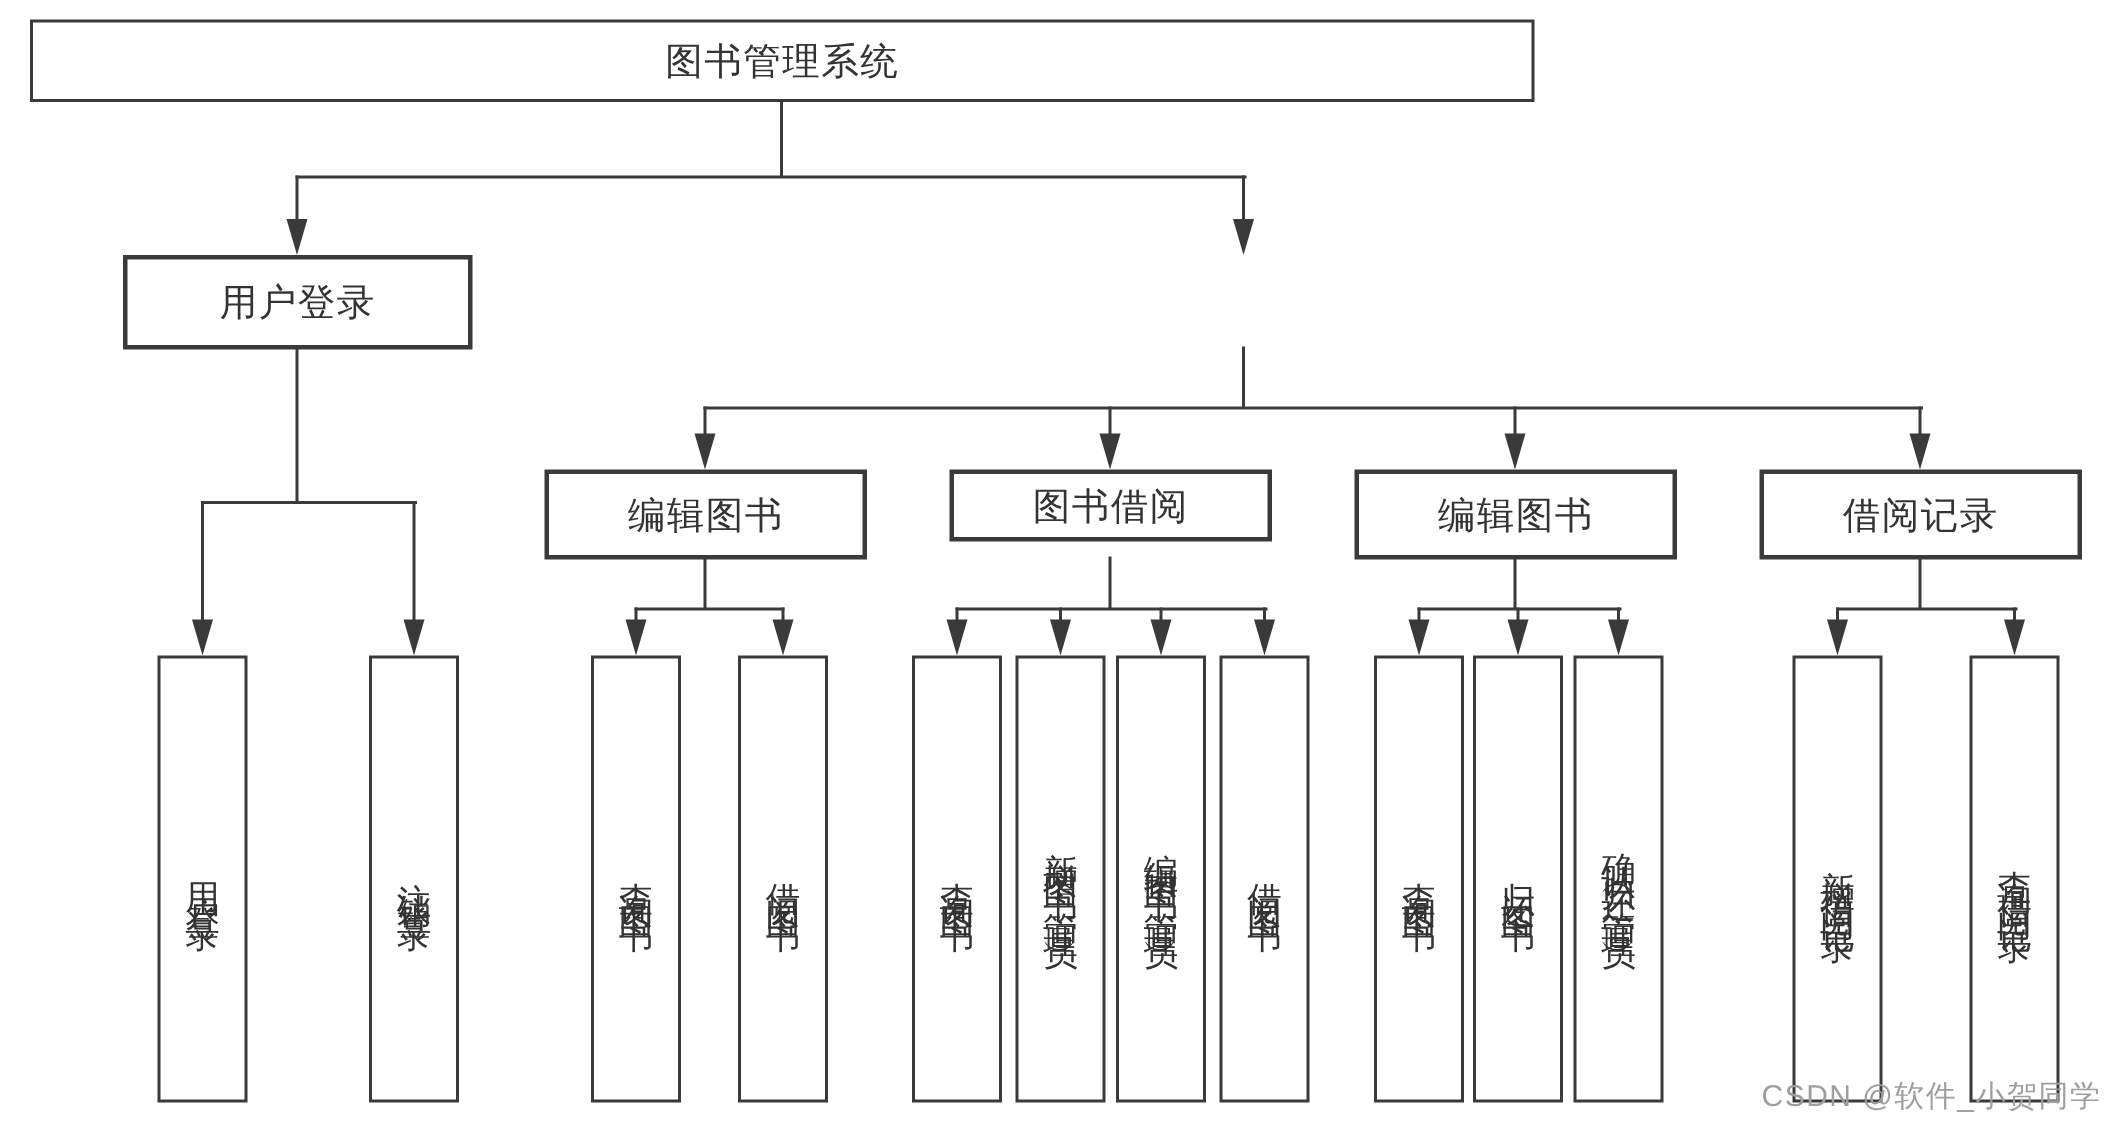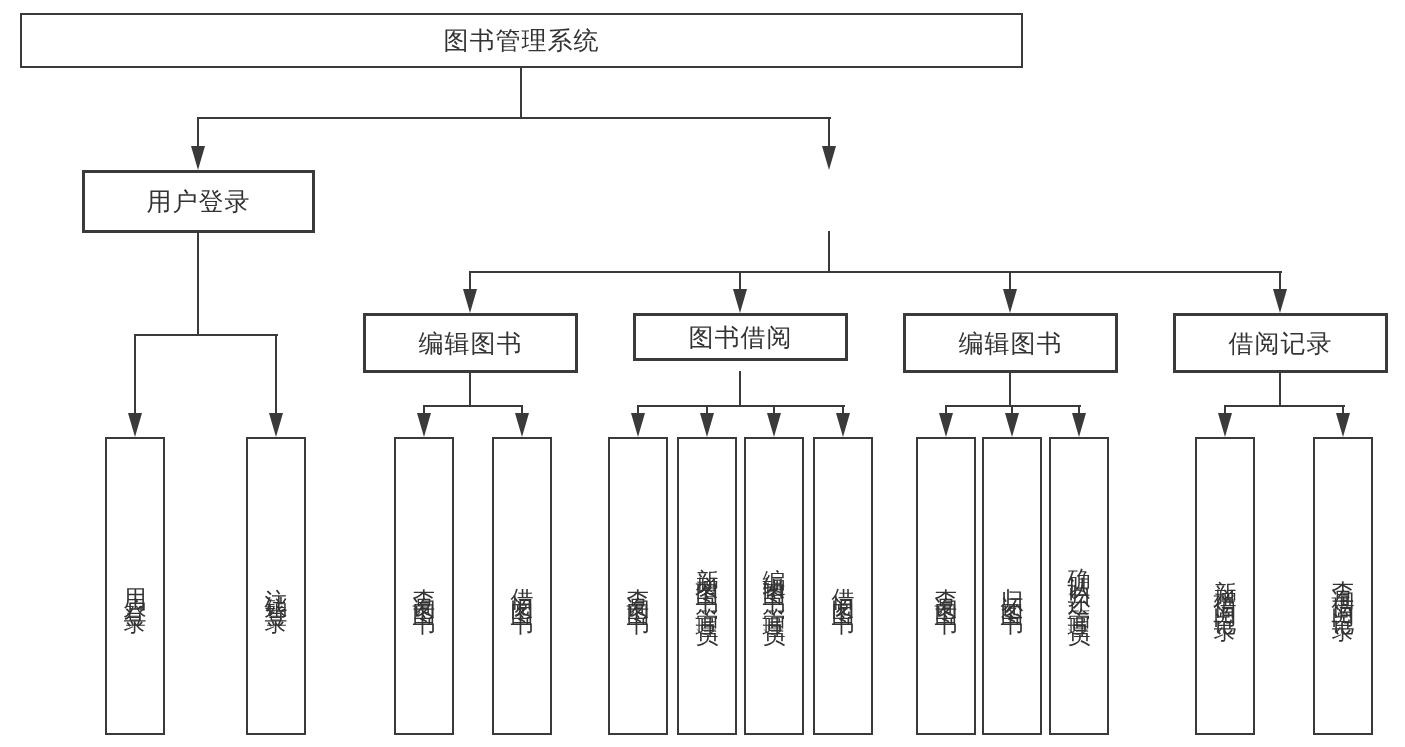--- a/index.html
+++ b/index.html
@@ -161,14 +161,15 @@
     <span>确认归还（管理员）</span>
   </div>
 
   <div class="vnode" style="left:1195px;">
     <span>新增借阅记录</span>
   </div>
   <div class="vnode" style="left:1313px;">
     <span>查询借阅记录</span>
   </div>
 
+  <div class="wm">CSDN @软件_小贺同学</div>
 
 </div>
 
 </body></html>

